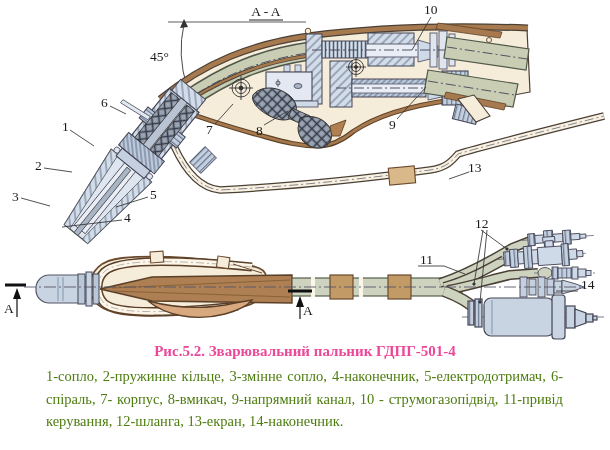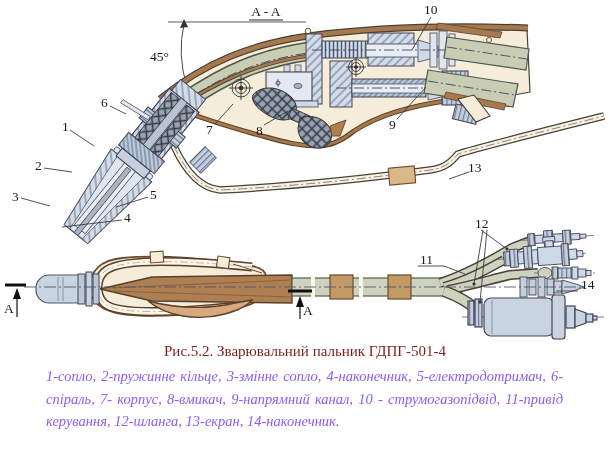--- a/index.html
+++ b/index.html
@@ -1,23 +1,23 @@
 <!DOCTYPE html>
 <html><head>
 <meta charset="utf-8">
 <style>
   html,body{margin:0;padding:0;background:#fff;}
   .stage{position:relative;width:610px;height:450px;background:#ffffff;overflow:hidden;
          font-family:"Liberation Serif", serif;}
   .stage svg{position:absolute;top:0;left:0;}
   .caption-title{position:absolute;top:343px;left:0;width:610px;text-align:center;
-ためfont-size:15px;color:#7f1d1d;}
+ためfont-size:15px;color:#ec4899;font-weight:bold;}
   .caption-title{font-size:15px;}
   .caption-legend{position:absolute;top:365px;left:46px;width:517px;text-align:justify;
-         font-size:14.5px;line-height:22.5px;color:#8b5cf6;font-style:italic;}
+         font-size:14.5px;line-height:22.5px;color:#4d7c0f;}
   text{font-family:"Liberation Serif", serif;font-size:13.5px;fill:#1a1a1a;}
 </style>
 </head>
 <body>
 
 <div class="stage">
 <svg width="610" height="450" viewBox="0 0 610 450">
   <defs>
     <pattern id="hb" width="6" height="6" patternUnits="userSpaceOnUse" patternTransform="rotate(45)">
       <rect width="6" height="6" fill="#d3ddea"></rect>

